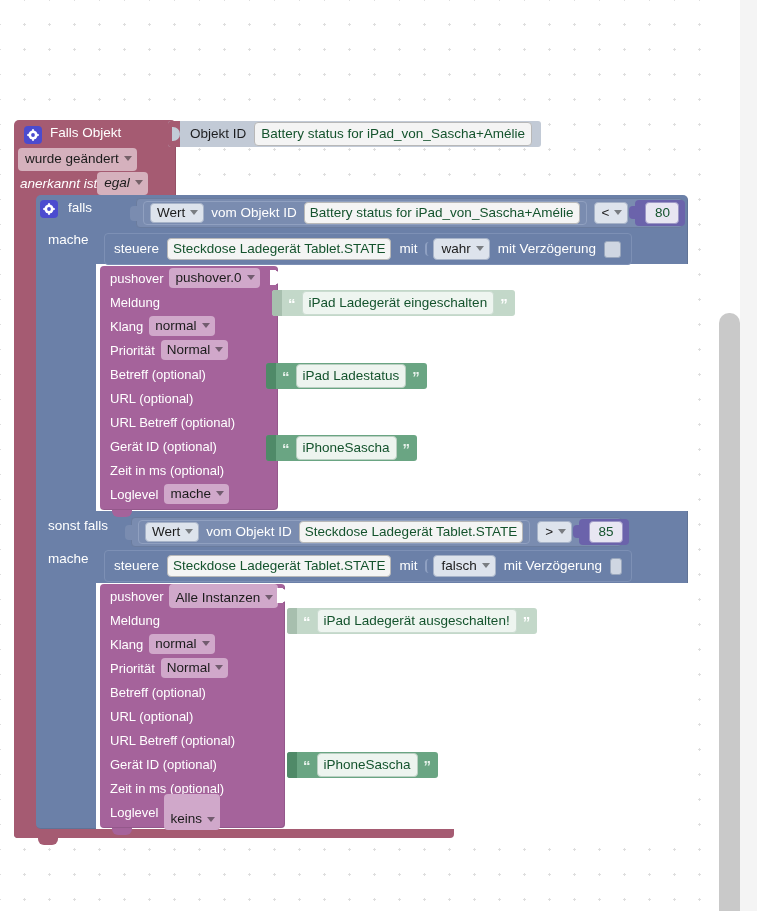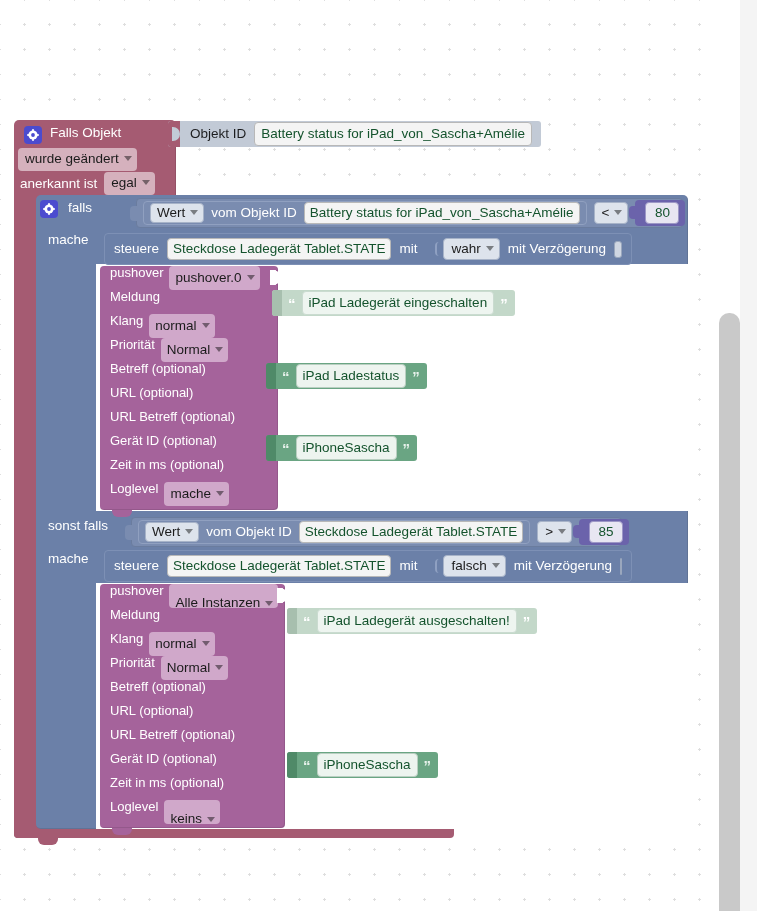--- a/index.html
+++ b/index.html
@@ -236,21 +236,20 @@
     border: 1px solid #7d90b5;
     border-radius: 4px;
     display: flex; align-items: center; gap: 8px;
     padding: 0 9px;
     box-sizing: border-box;
   }
   .boolslot {
     display: inline-flex; align-items: center;
     position: relative;
     padding-left: 8px;
-    margin-left: 10px;
   }
   .boolslot::before {
     content:"";
     position:absolute; left:0; top:4px;
     width:7px; height:14px;
     border-left: 2px solid #8fa0c2;
     border-radius: 4px 0 0 4px;
   }
   .chk {
     width: 15px; height: 15px;
@@ -262,21 +261,21 @@
 
   
   .pushover {
     position: absolute;
     width: 178px;
     background: #a5639b;
     border-radius: 4px;
     box-shadow: inset -1px -1px 0 rgba(0,0,0,.10);
   }
   .pushover .prow {
-    display: flex; 
+    display: flex; align-items: center;
     height: 24px;
     padding-left: 10px;
     gap: 6px;
   }
   .pushover .prow .lbl { font-size: 13px; }
   
   .psocket {
     position: absolute;
     right: -1px;
     width: 9px; height: 15px;
@@ -342,21 +341,21 @@
 
   <div class="lbl" id="trigger-title">Falls Objekt</div>
 
   <div id="trigger-dd1">
     <span class="dd mauve">
       <span>wurde geändert</span>
       <span class="caret"></span>
     </span>
   </div>
 
-  <div class="row" id="trigger-row2" style="gap:7px;">
+  <div class="row" id="trigger-row2" style="font-style:italic;">
     <span class="lbl">anerkannt ist</span>
     <span class="dd mauve">
       <span>egal</span>
       <span class="caret"></span>
     </span>
   </div>
 
   <div class="block" id="blk-objid">
     <div id="objid-socket"></div>
     <span class="lbl">Objekt ID</span>
@@ -535,21 +534,21 @@
     </span>
     <span class="lbl">mit Verzögerung</span>
     <span class="chk"></span>
   </div>
 
   <div class="pushover" style="left:100px; top:584px; height:244px; width:185px;">
     <div class="pushover-foot-notch"></div>
 
     <div class="prow">
       <span class="lbl">pushover</span>
-      <span class="dd purple" style="padding:18px 5px 4px 6px;">
+      <span class="dd purple" style="padding:7px 5px 4px 6px;">
         <span>Alle Instanzen</span>
         <span class="caret"></span>
       </span>
     </div>
 
     <div class="prow">
       <span class="lbl">Meldung</span>
       <span class="psocket" style="top:4px;"></span>
     </div>
 

